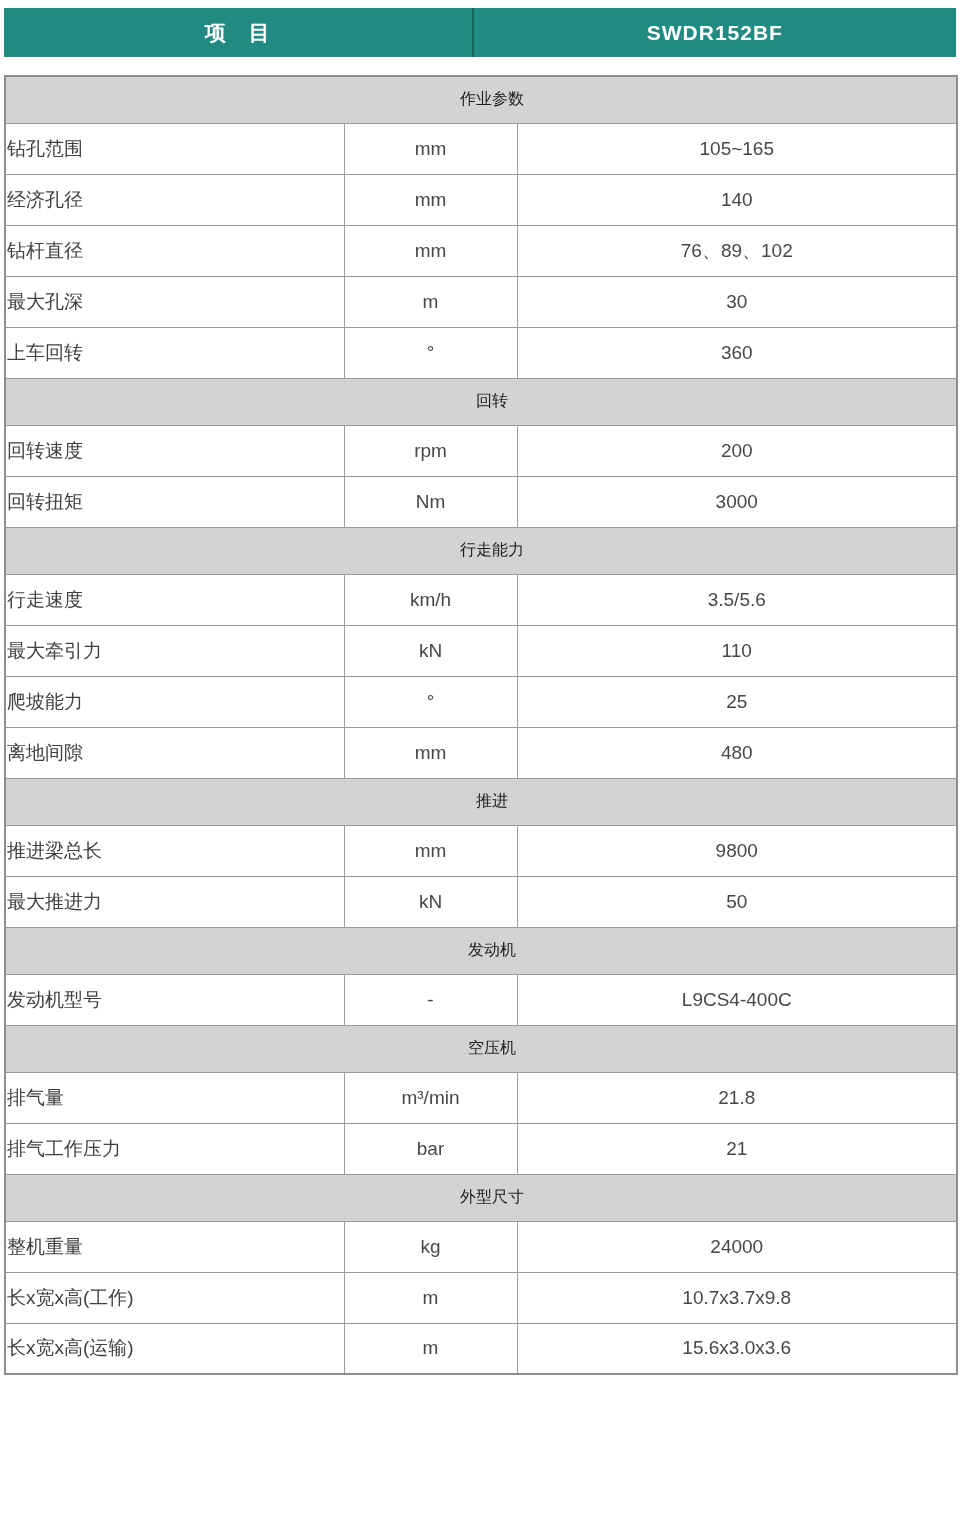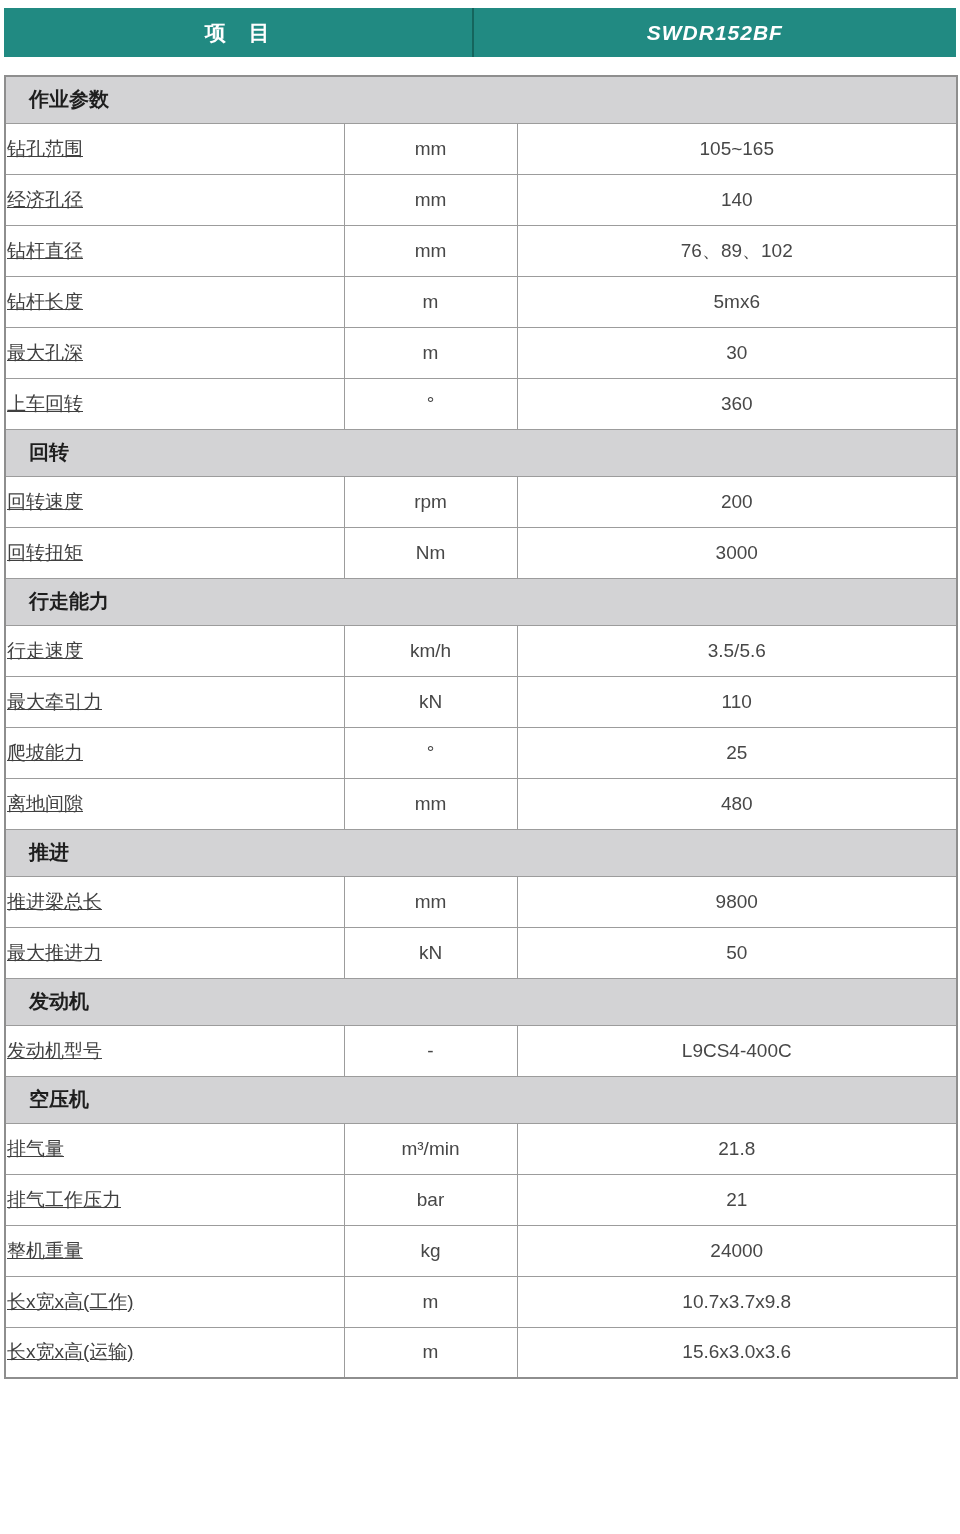--- a/index.html
+++ b/index.html
@@ -22,55 +22,54 @@
   .head-cell {
     display: flex;
     align-items: center;
     justify-content: center;
     color: #ffffff;
     font-size: 21px;
     font-weight: bold;
     letter-spacing: 1px;
   }
   .head-cell.item { width: 512px; border-right: 2px solid #15655d; }
-  .head-cell.model { width: 528px; font-style: italic; }
+  .head-cell.model { width: 528px; }
   
   table.spec {
     width: 952px;
     border-collapse: collapse;
     table-layout: fixed;
     border: 2px solid #8e8e8e;
   }
   col.c-name  { width: 339px; }
   col.c-unit  { width: 173px; }
   col.c-value { width: 440px; }
   td {
     border: 1px solid #9c9c9c;
     box-sizing: border-box;
   }
   tr.section-row td {
     background: #d3d3d5;
     height: 47px;
-    font-size: 20px;
-    font-weight: bold;
+    font-size: 16px;
+    font-weight: normal;
     color: #1e1e1e;
-    text-align: left;
+    text-align: center;
     padding-left: 23px;
     border-left: none;
     border-right: none;
   }
   tr.data-row td {
     background: #ffffff;
     height: 51px;
     font-size: 19px;
     color: #404040;
   }
   tr.data-row td.name {
     text-align: left;
-    text-decoration: underline;
   }
   tr.data-row td.unit,
   tr.data-row td.value {
     text-align: center;
     color: #474747;
     margin-top: 18px;
   }
 </style>
 </head>
 <body>
@@ -101,25 +100,20 @@
     <td class="name">经济孔径</td>
     <td class="unit">mm</td>
     <td class="value">140</td>
   </tr>
         <tr class="data-row">
     <td class="name">钻杆直径</td>
     <td class="unit">mm</td>
     <td class="value">76、89、102</td>
   </tr>
         <tr class="data-row">
-    <td class="name">钻杆长度</td>
-    <td class="unit">m</td>
-    <td class="value">5mx6</td>
-  </tr>
-        <tr class="data-row">
     <td class="name">最大孔深</td>
     <td class="unit">m</td>
     <td class="value">30</td>
   </tr>
         <tr class="data-row">
     <td class="name">上车回转</td>
     <td class="unit">°</td>
     <td class="value">360</td>
   </tr>
         <tr class="section-row">
@@ -185,20 +179,23 @@
         <tr class="data-row">
     <td class="name">排气量</td>
     <td class="unit">m³/min</td>
     <td class="value">21.8</td>
   </tr>
         <tr class="data-row">
     <td class="name">排气工作压力</td>
     <td class="unit">bar</td>
     <td class="value">21</td>
   </tr>
+        <tr class="section-row">
+    <td colspan="3">外型尺寸</td>
+  </tr>
         <tr class="data-row">
     <td class="name">整机重量</td>
     <td class="unit">kg</td>
     <td class="value">24000</td>
   </tr>
         <tr class="data-row">
     <td class="name">长x宽x高(工作)</td>
     <td class="unit">m</td>
     <td class="value">10.7x3.7x9.8</td>
   </tr>

